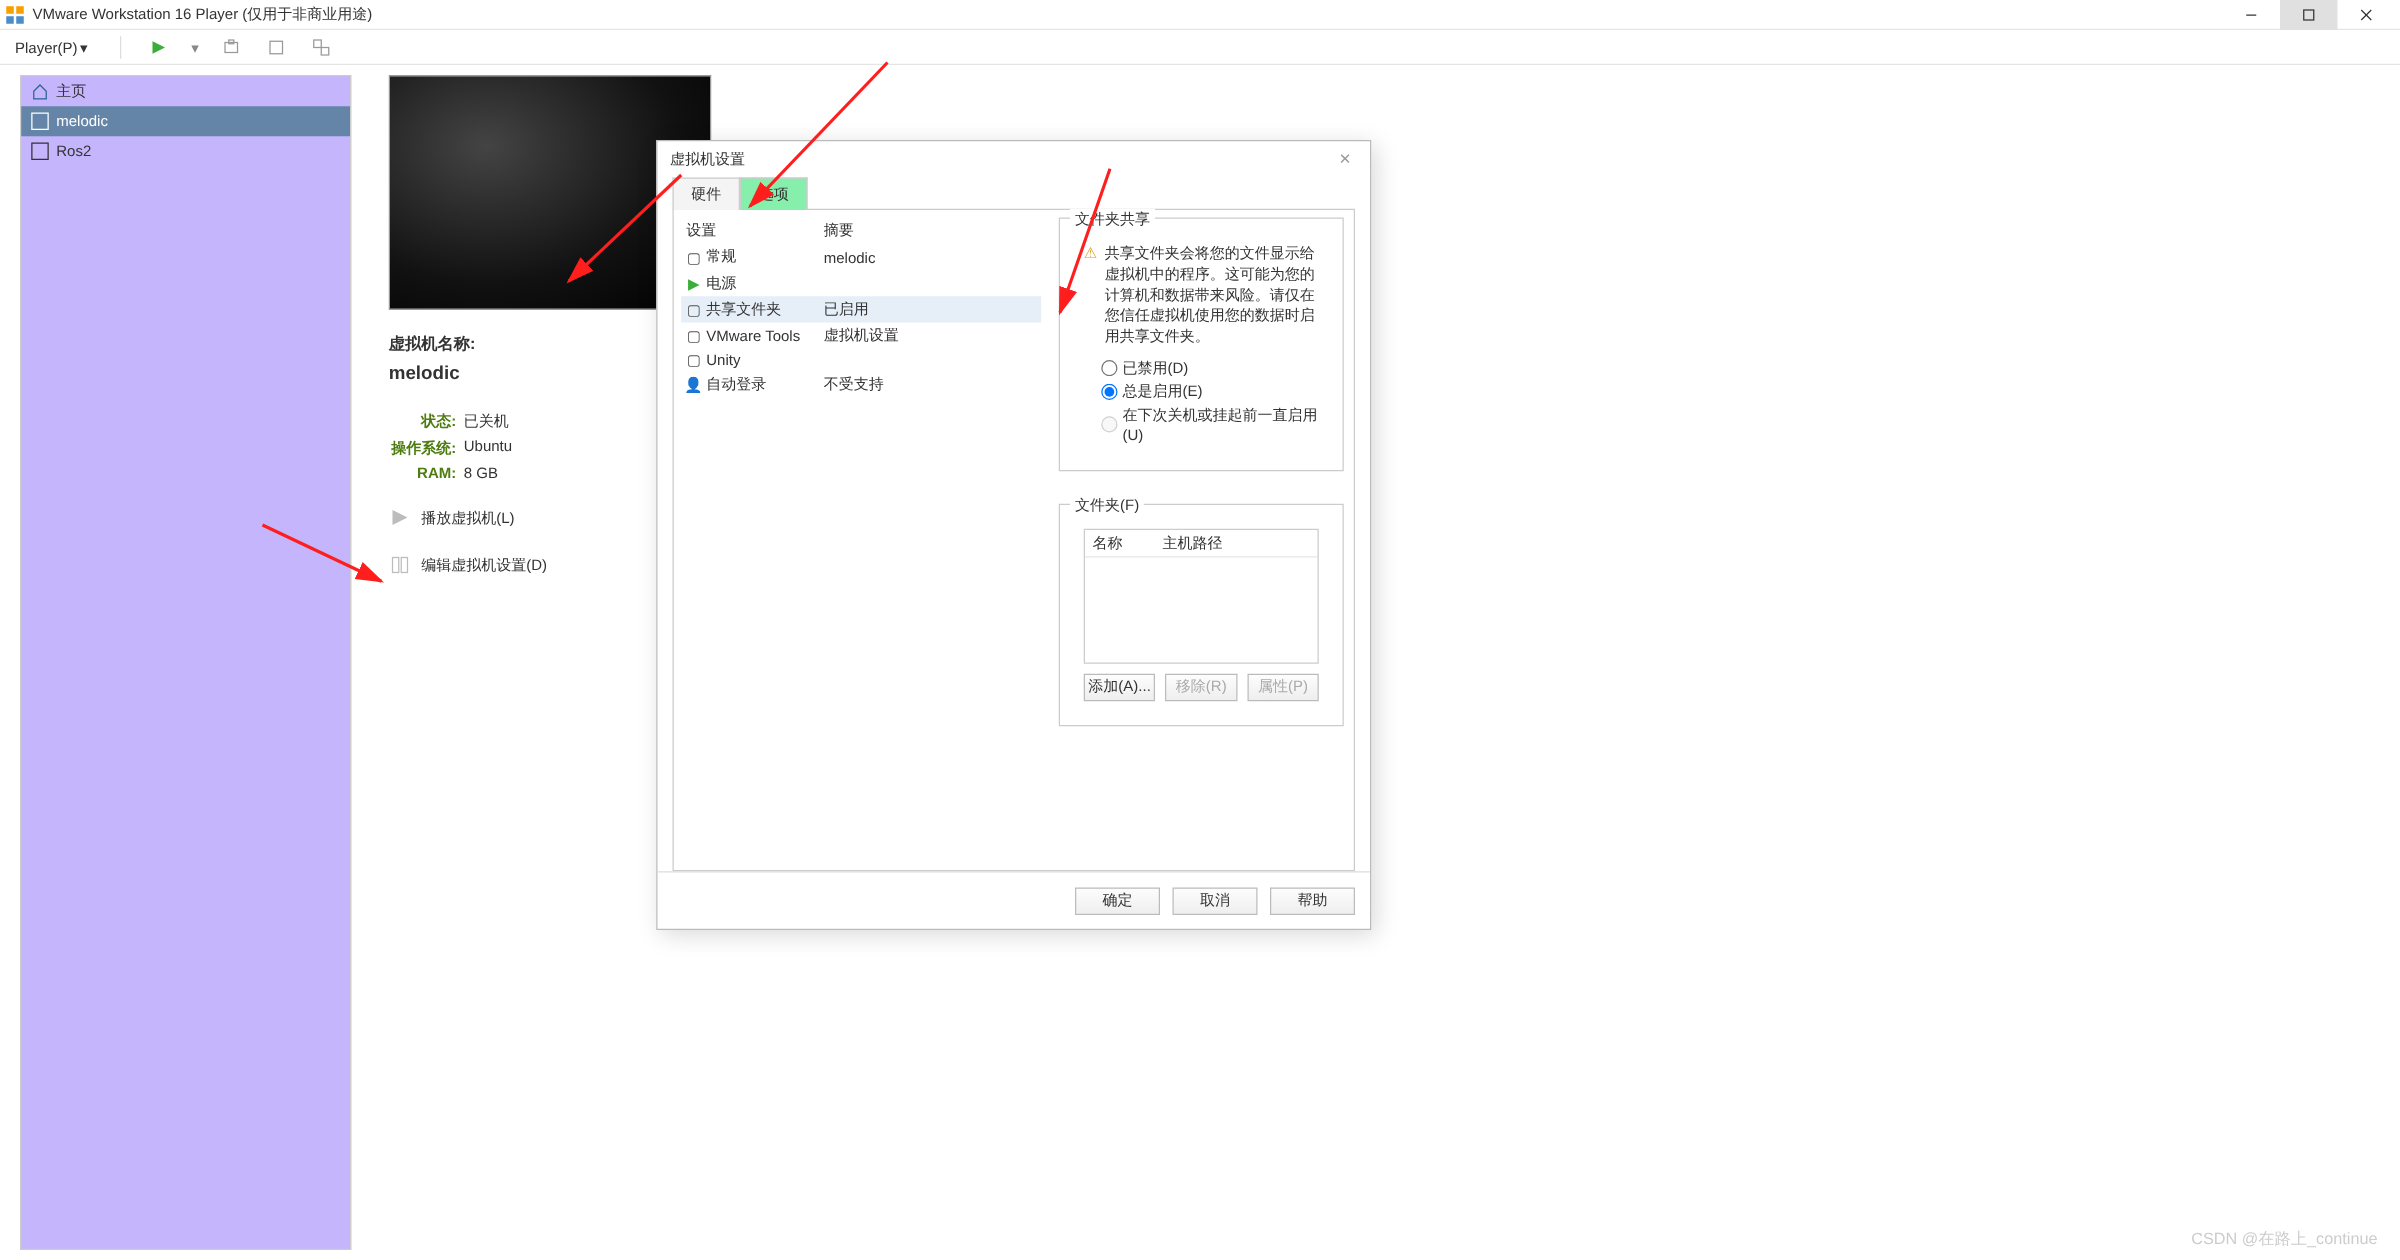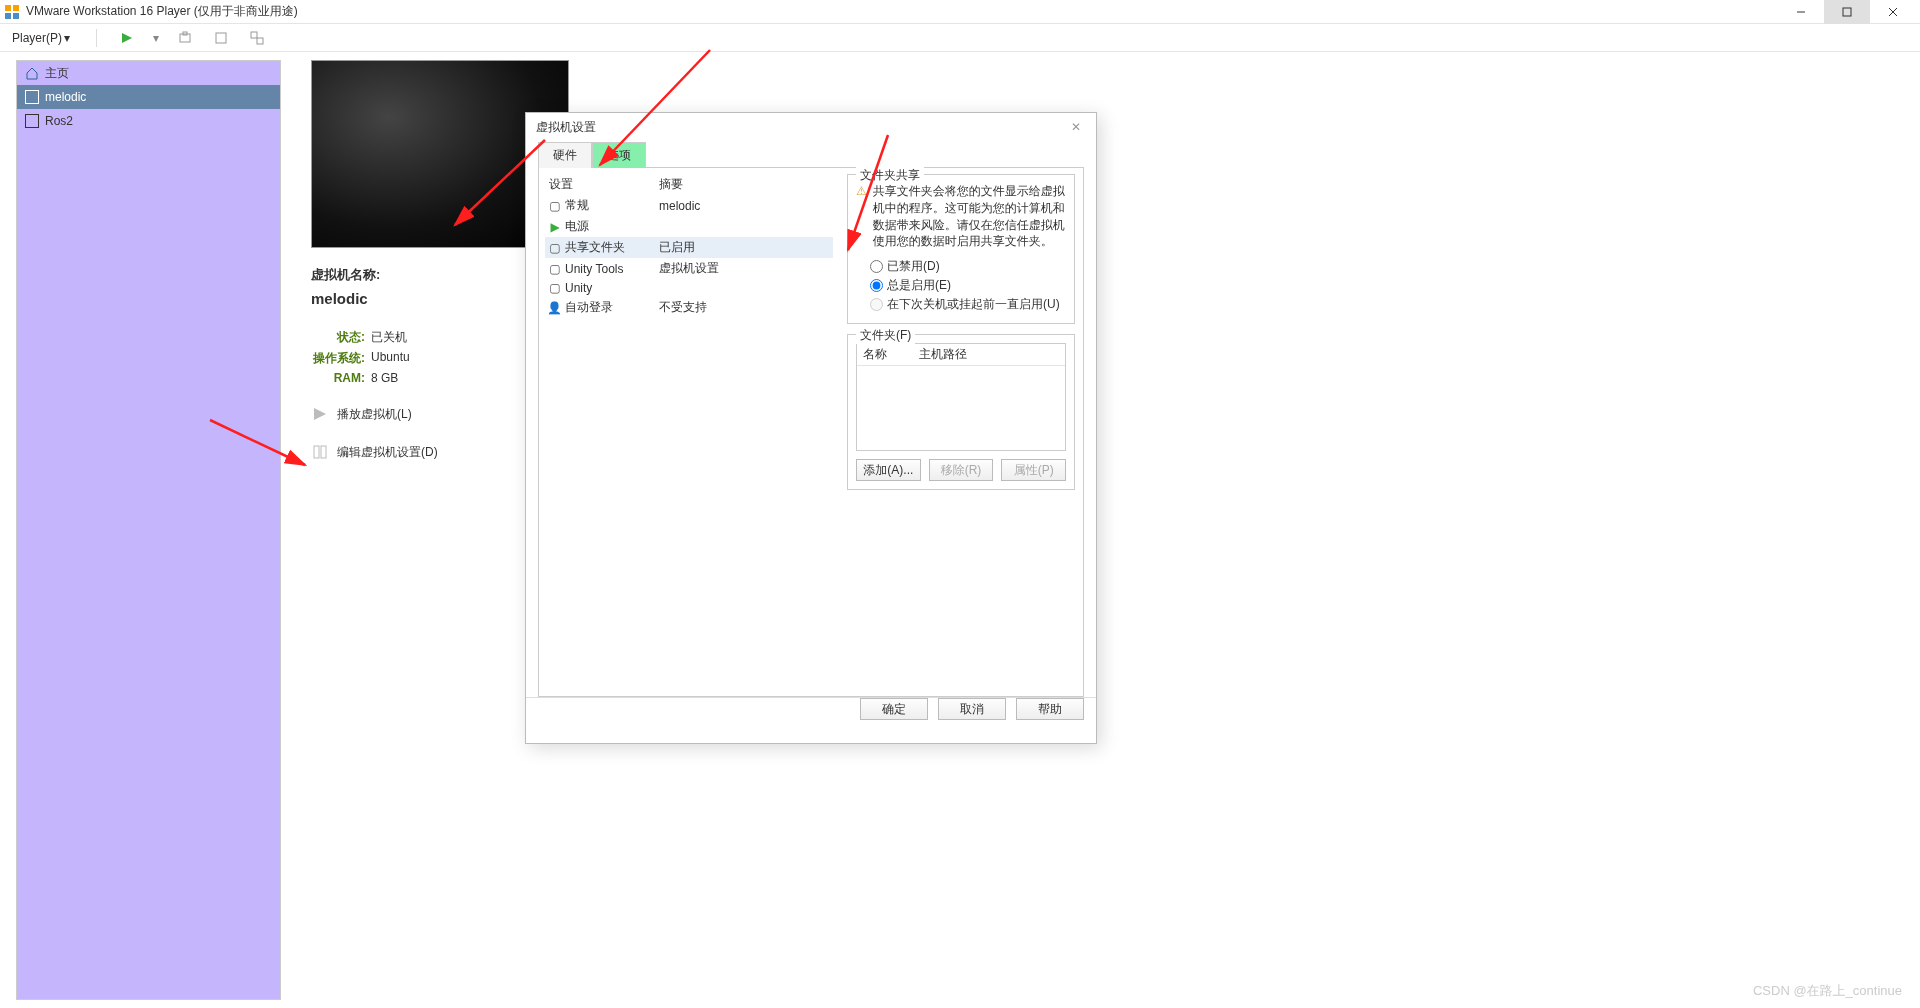--- a/index.html
+++ b/index.html
@@ -41,33 +41,33 @@
 .tab.active{background:#86efac}
 .tabpane{border:1px solid #ccc;height:530px;display:flex}
 .opt-left{width:300px;padding:6px;border-right:none}
 .opt-table-head{display:flex;padding:2px 4px;color:#444}
 .opt-table-head .c1{width:110px}
 .opt-row{display:flex;align-items:center;padding:2px 4px;gap:4px}
 .opt-row.sel{background:#e6eef7}
 .opt-row .c1{width:106px;display:flex;align-items:center;gap:4px}
 .opt-row .ic{width:12px;height:12px;display:inline-flex;align-items:center;justify-content:center;color:#555}
 .opt-right{flex:1;padding:6px 8px}
-.grp{border:1px solid #ccc;padding:8px;margin-bottom:10px;position:relative}
+.grp{border:1px solid #ccc;padding:19px;margin-bottom:26px;position:relative}
 .grp-title{position:absolute;top:-8px;left:8px;background:#fff;padding:0 4px;font-size:12px}
 .warn{display:flex;gap:6px;font-size:11px;line-height:1.4;color:#555;margin-bottom:8px}
 .warn .wic{color:#e0a030;width:14px}
 .radioline{display:flex;align-items:center;gap:4px;margin:2px 0 2px 14px;font-size:12px}
 .radioline.disabled{color:#aaa}
 .folderbox{border:1px solid #ccc;height:108px}
 .folderhead{display:flex;border-bottom:1px solid #e5e5e5;padding:2px 6px;font-size:12px;color:#444}
 .folderhead .fc1{width:56px}
 .btnrow{display:flex;gap:8px;margin-top:8px}
 .btn{flex:1;height:22px;border:1px solid #bbb;background:linear-gradient(#fdfdfd,#eee);display:flex;align-items:center;justify-content:center;font-size:12px}
 .btn.disabled{color:#aaa}
-.dlg-foot{height:46px;border-top:1px solid #ddd;display:flex;justify-content:flex-end;padding:0 12px;gap:10px}
+.dlg-foot{height:46px;border-top:1px solid #ddd;display:flex;align-items:center;justify-content:flex-end;padding:0 12px;gap:10px}
 .dlg-foot .btn{flex:0 0 68px}
 .arrow{position:absolute;pointer-events:none}
 .watermark{position:absolute;right:18px;bottom:8px;color:#ccc;font-size:13px}
 svg{display:block}
 input[type=radio]{margin:0}
 </style>
 </head>
 <body>
 
 <div class="titlebar">
@@ -224,21 +224,21 @@
         <div class="opt-row sel">
           <div class="c1">
               <span class="ic">▢</span>
               <span>共享文件夹</span>
             </div>
           <div>已启用</div>
         </div>
         <div class="opt-row">
           <div class="c1">
               <span class="ic">▢</span>
-              <span>Unity Tools</span>
+              <span>VMware Tools</span>
             </div>
           <div>虚拟机设置</div>
         </div>
         <div class="opt-row">
           <div class="c1">
               <span class="ic">▢</span>
               <span>Unity</span>
             </div>
           <div></div>
         </div>

